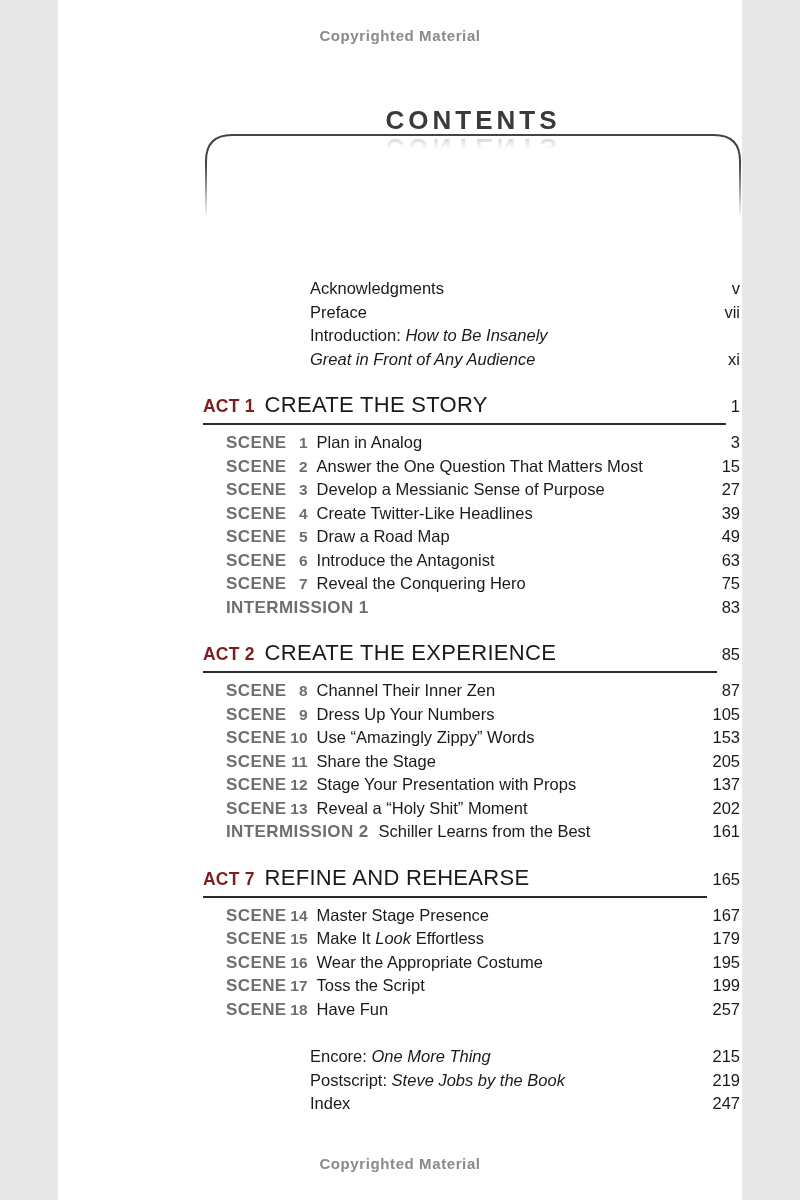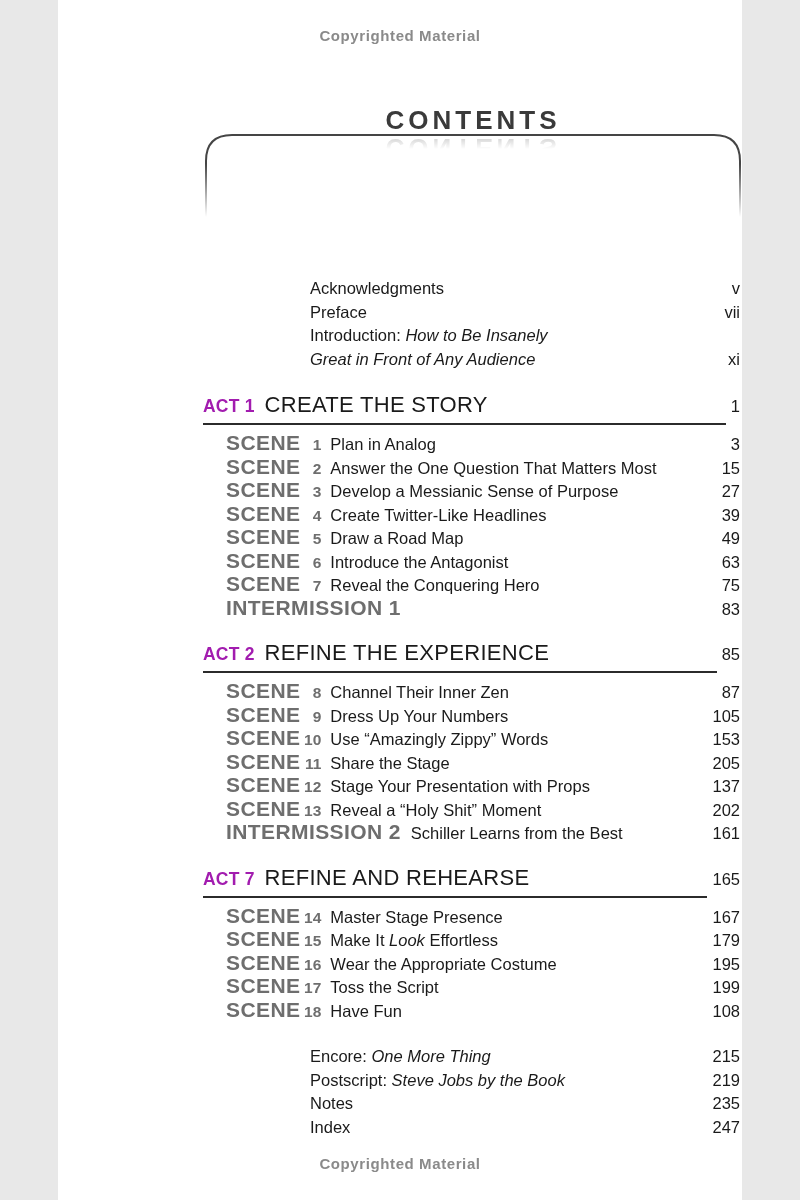--- a/index.html
+++ b/index.html
@@ -60,37 +60,37 @@
     white-space:nowrap;
   }
   .row.fm { padding-left:107px; }
   .row.scene { padding-left:23px; }
   .spacer { flex:1; }
   .page-num { text-align:right; color:#1a1a1a; }
   .title em { font-style:italic; }
 
   .lbl {
     color:#6e6e6e; font-weight:bold;
-    font-size:21px; letter-spacing:0.4px;
+    font-size:17px; letter-spacing:0.4px;
   }
   .num {
     display:inline-block; width:21px;
     text-align:right; margin-right:9px;
     color:#6e6e6e; font-weight:bold; font-size:15.5px;
   }
   .lbl.inter { margin-right:10px; }
 
   .act-row { display:flex; align-items:baseline; margin-top:21px; margin-bottom:6px; }
   .act-left {
     flex:1;
     border-bottom:2px solid #2b2b2b;
     padding-bottom:5px;
     margin-right:5px;
   }
-  .act-label { font-weight:800; font-size:17.5px; letter-spacing:0.2px; color:#a21caf; }
+  .act-label { font-weight:800; font-size:17.5px; letter-spacing:0.2px; color:#7f1d1d; }
   .act-title { margin-left:10px; font-size:22px; letter-spacing:0.3px; color:#1a1a1a; }
   .act-page { font-size:16.5px; }
 
   .bm-block { margin-top:24px; }
 
   .folio-bar {
     position:absolute; left:706px; top:1077px;
     width:2.5px; height:26px; background:#1a1a1a;
   }
   .folio {
@@ -201,21 +201,21 @@
             <span class="page-num">75</span>
           </div>
           <div class="row scene">
             <span class="lbl inter">INTERMISSION 1</span>
             <span class="spacer"></span>
             <span class="page-num">83</span>
           </div>
         </section>
         <section class="act-section">
           <div class="act-row">
-            <span class="act-left"><span class="act-label">ACT 2</span><span class="act-title">REFINE THE EXPERIENCE</span></span>
+            <span class="act-left"><span class="act-label">ACT 2</span><span class="act-title">CREATE THE EXPERIENCE</span></span>
             <span class="act-page page-num">85</span>
           </div>
           <div class="row scene">
             <span class="lbl">SCENE</span>
             <span class="num">8</span>
             <span class="title"><span>Channel Their Inner Zen</span></span>
             <span class="spacer"></span>
             <span class="page-num">87</span>
           </div>
           <div class="row scene">
@@ -291,41 +291,36 @@
             <span class="num">17</span>
             <span class="title"><span>Toss the Script</span></span>
             <span class="spacer"></span>
             <span class="page-num">199</span>
           </div>
           <div class="row scene">
             <span class="lbl">SCENE</span>
             <span class="num">18</span>
             <span class="title"><span>Have Fun</span></span>
             <span class="spacer"></span>
-            <span class="page-num">108</span>
+            <span class="page-num">257</span>
           </div>
         </section>
       </div>
     <div id="back-matter" class="bm-block">
         <div class="row fm">
           <span class="title"><span>Encore: </span><em>One More Thing</em></span>
           <span class="spacer"></span>
           <span class="page-num">215</span>
         </div>
         <div class="row fm">
           <span class="title"><span>Postscript: </span><em>Steve Jobs by the Book</em></span>
           <span class="spacer"></span>
           <span class="page-num">219</span>
         </div>
         <div class="row fm">
-          <span class="title"><span>Notes</span></span>
-          <span class="spacer"></span>
-          <span class="page-num">235</span>
-        </div>
-        <div class="row fm">
           <span class="title"><span>Index</span></span>
           <span class="spacer"></span>
           <span class="page-num">247</span>
         </div>
       </div>
   </div>
 
   <div class="folio-bar"></div>
   <div class="folio">iii</div>
 

